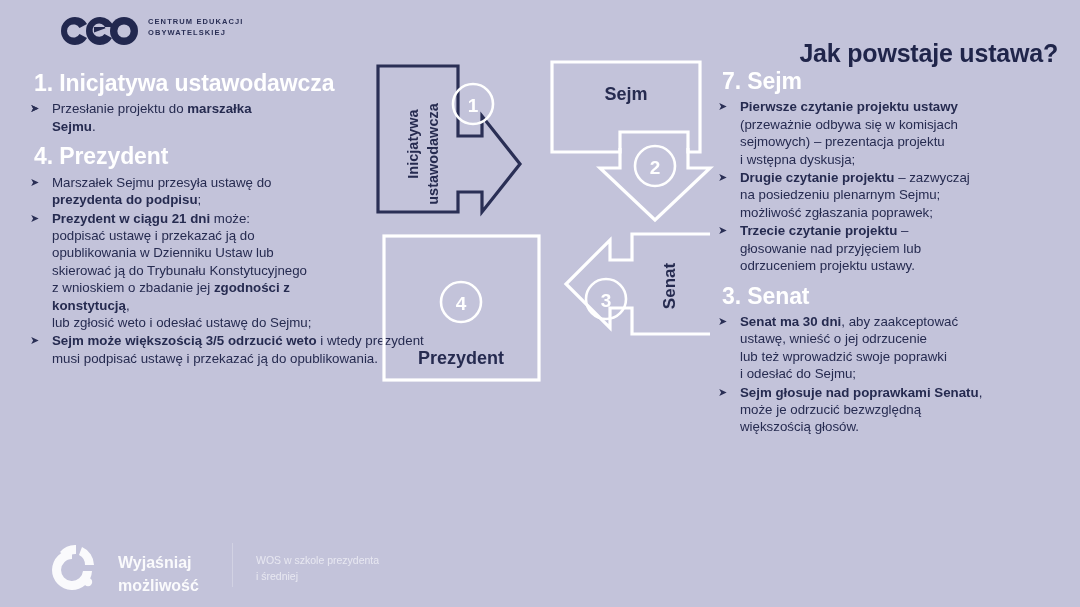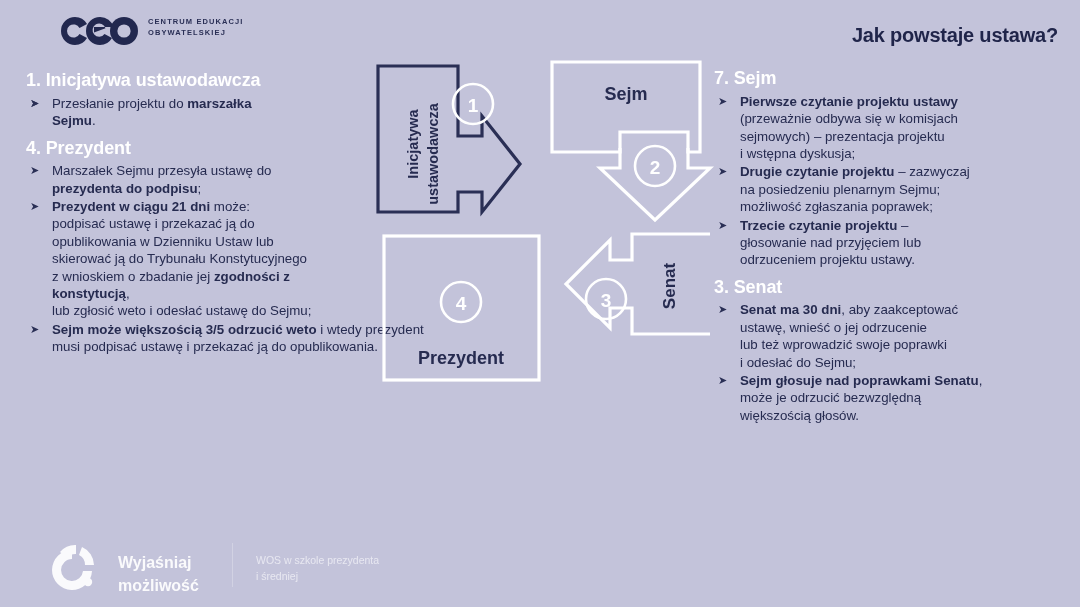--- a/index.html
+++ b/index.html
@@ -13,33 +13,33 @@
   }
   .slide{position:absolute;inset:0;}
 
   
   .logo{position:absolute;left:60px;top:16px;display:flex;align-items:flex-start;gap:10px;}
   .logo-mark{display:block;}
   .logo-words{font-size:7.5px;font-weight:bold;letter-spacing:1.1px;line-height:1.5;color:#2a2f55;}
   .logo-words div{white-space:nowrap;}
 
   .deck-title{
-    position:absolute;right:22px;top:24px;
-    font-size:20px;font-weight:bold;color:#20254a;
+    position:absolute;right:22px;top:39px;
+    font-size:25px;font-weight:bold;color:#20254a;
     letter-spacing:-0.2px;
   }
 
   
   .col{position:absolute;}
   .col-left{left:26px;top:70px;width:340px;}
   .col-right{left:714px;top:68px;width:352px;}
 
   .sec-head{
-    font-size:18px;font-weight:bold;color:#ffffff;
-    margin:0 0 4px 0;letter-spacing:-0.1px;line-height:1.15;
+    font-size:23px;font-weight:bold;color:#ffffff;
+    margin:0 0 4px 8px;letter-spacing:-0.1px;line-height:1.15;
   }
   .sec-head.tight{margin-top:4px;}
 
   ul.bullets{list-style:none;margin:0 0 8px 0;padding:0;}
   ul.bullets li{
     position:relative;
     padding-left:26px;
     font-size:13.3px;
     line-height:1.31;
     color:#262b50;

